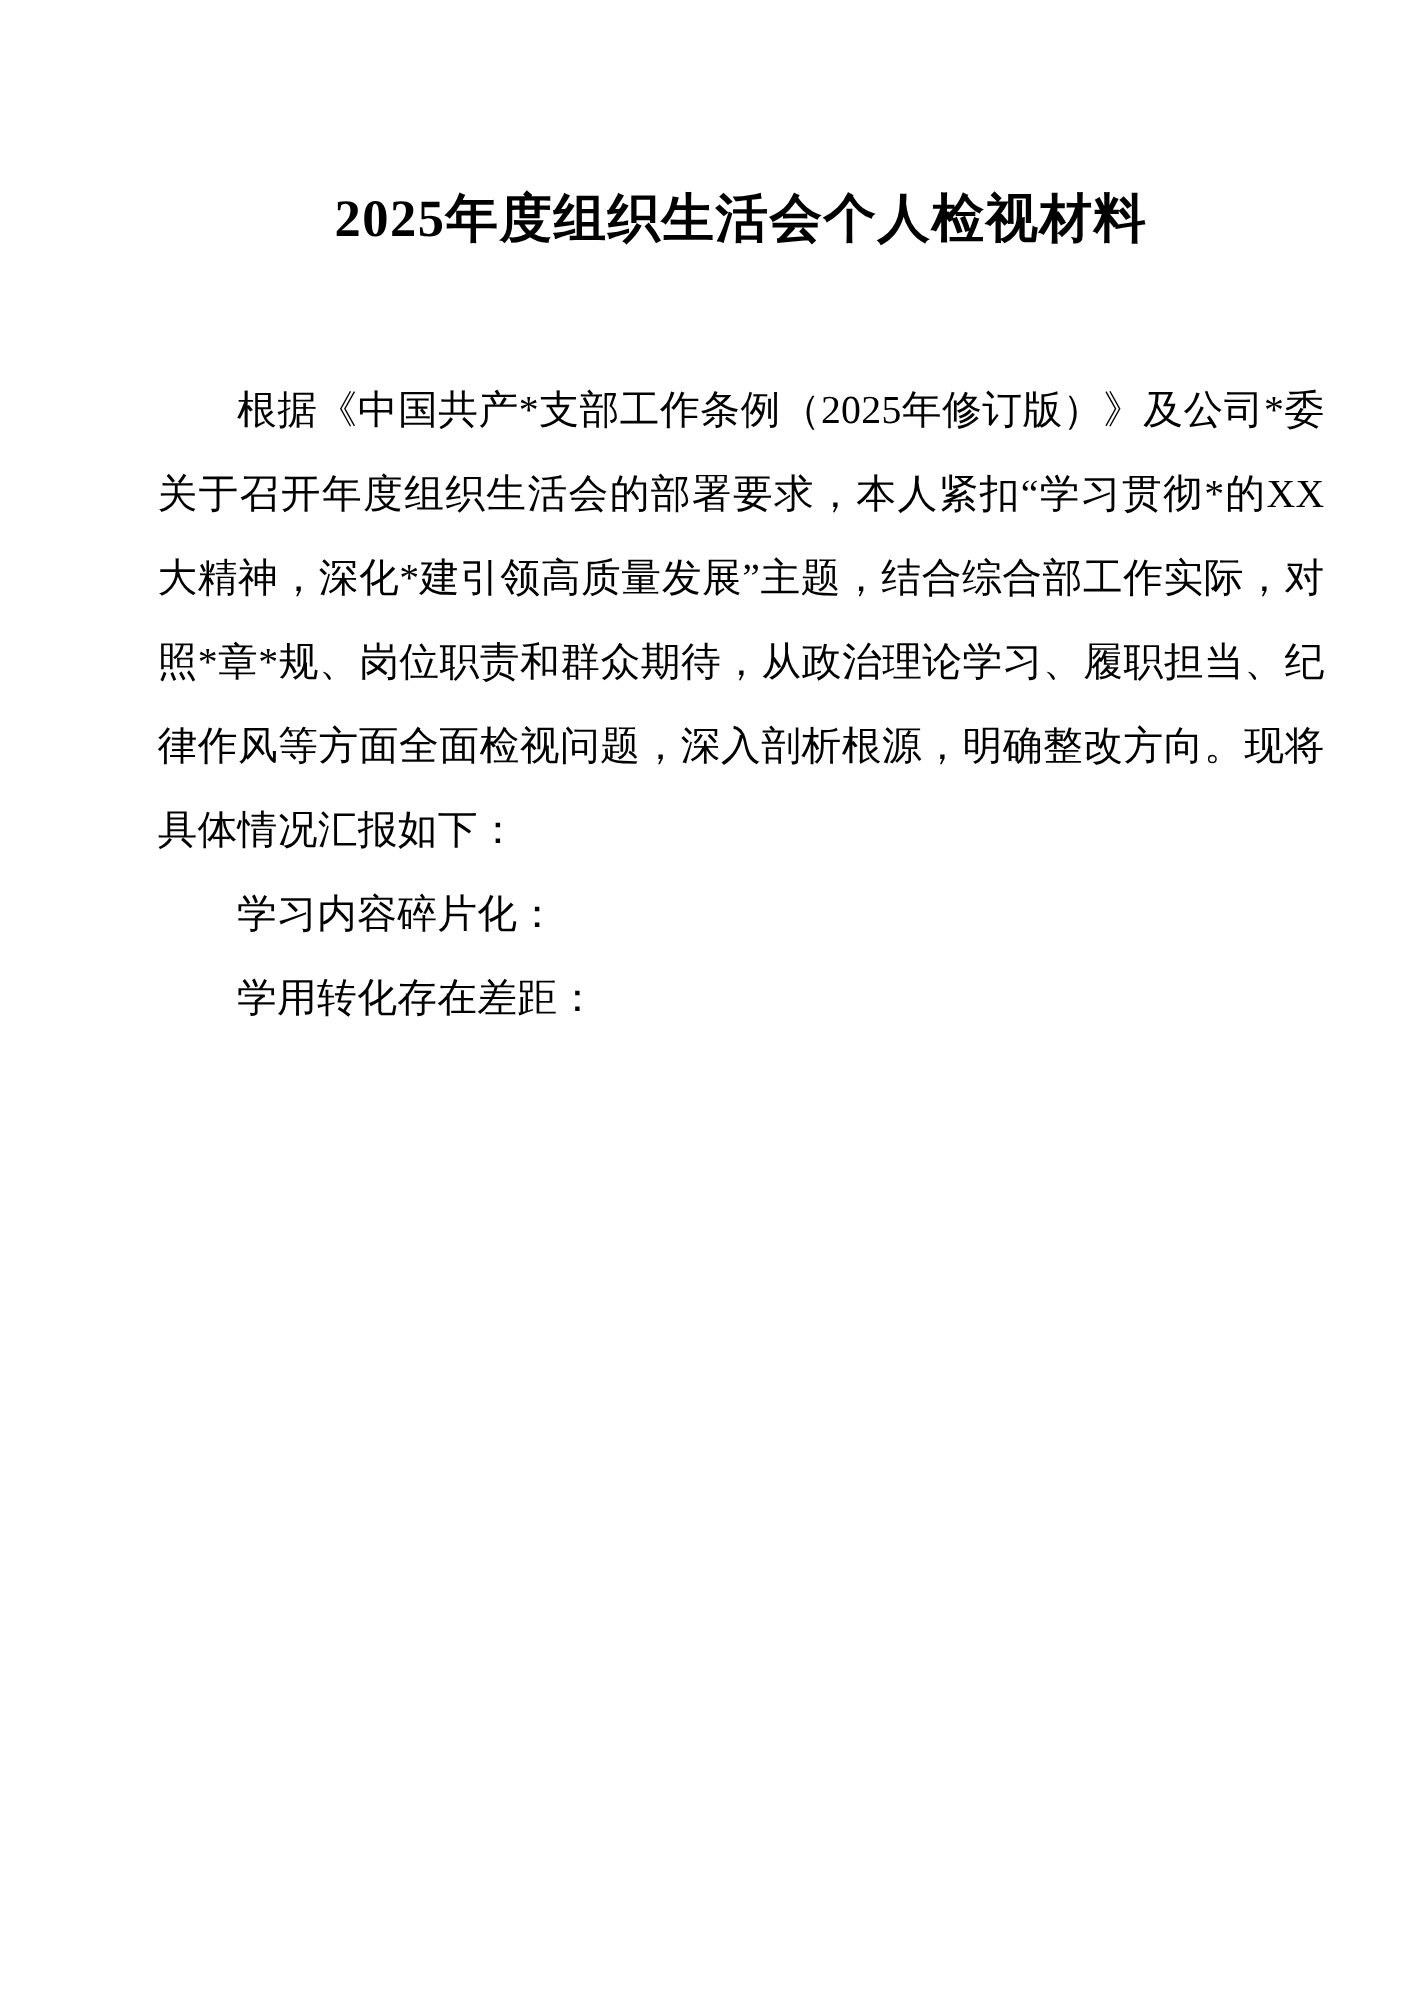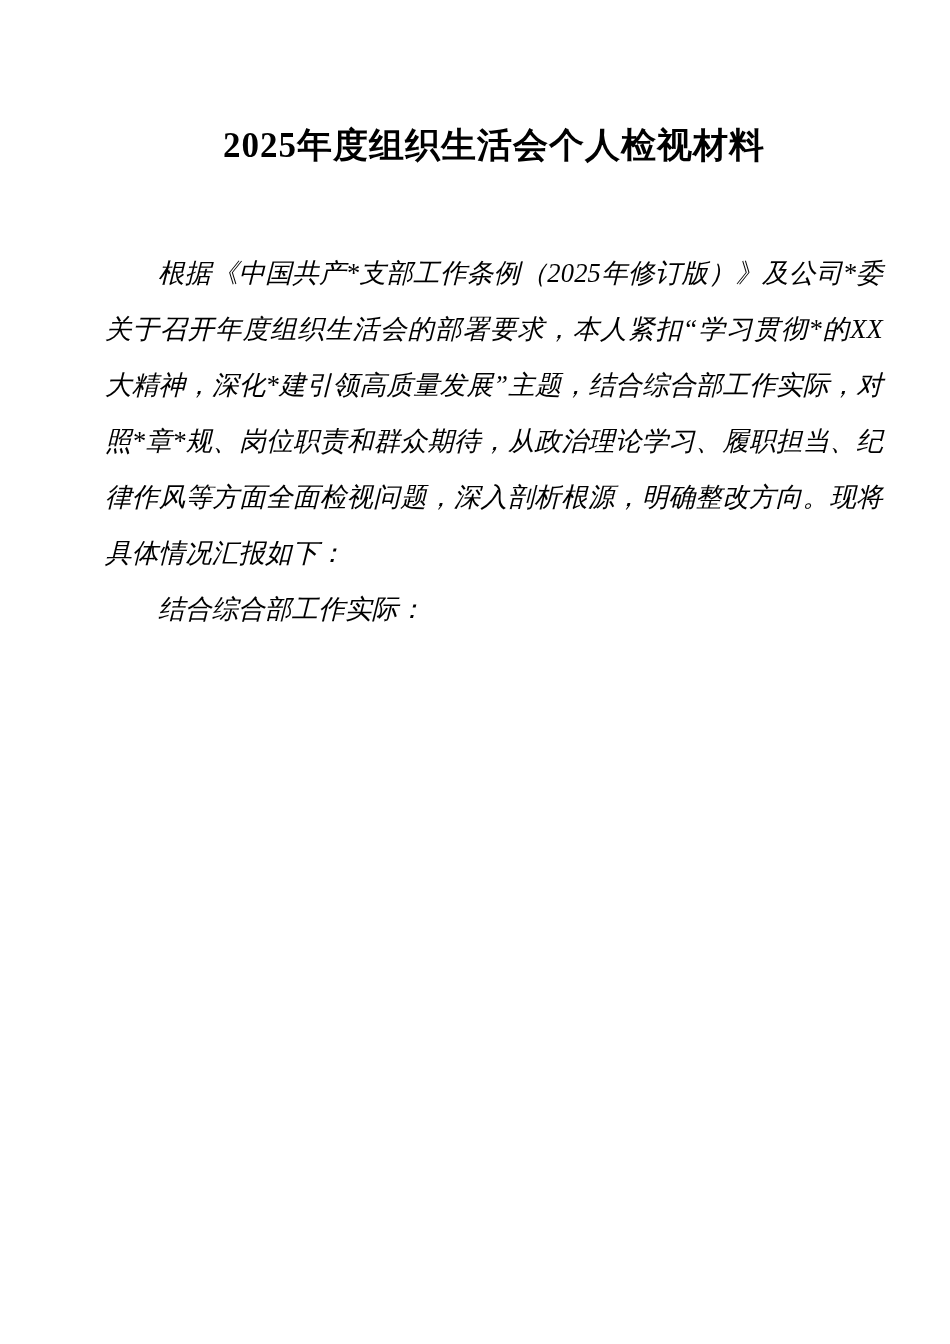--- a/index.html
+++ b/index.html
@@ -38,31 +38,31 @@
     text-justify: inter-ideograph;
     letter-spacing: 0.2px;
   }
   .para {
     margin: 0;
     text-indent: 2em;
     font-size: 26.5px;
     line-height: 56px;
     text-align: justify;
     text-justify: inter-ideograph;
-    font-style: italic;
   }
   .para.last-clip {
     overflow: hidden;
   }
 </style>
 </head>
 <body>
 
 <div class="page">
 
   <h1 class="doc-title">2025年度组织生活会个人检视材料</h1>
 
   <div class="body-text">
     <p class="para">根据《中国共产*支部工作条例（2025年修订版）》及公司*委关于召开年度组织生活会的部署要求，本人紧扣“学习贯彻*的XX大精神，深化*建引领高质量发展”主题，结合综合部工作实际，对照*章*规、岗位职责和群众期待，从政治理论学习、履职担当、纪律作风等方面全面检视问题，深入剖析根源，明确整改方向。现将具体情况汇报如下：</p>
-    <p class="para">结合综合部工作实际：</p>
+    <p class="para">学习内容碎片化：</p>
+    <p class="para">学用转化存在差距：</p>
   </div>
 
 </div>
 
 </body></html>

